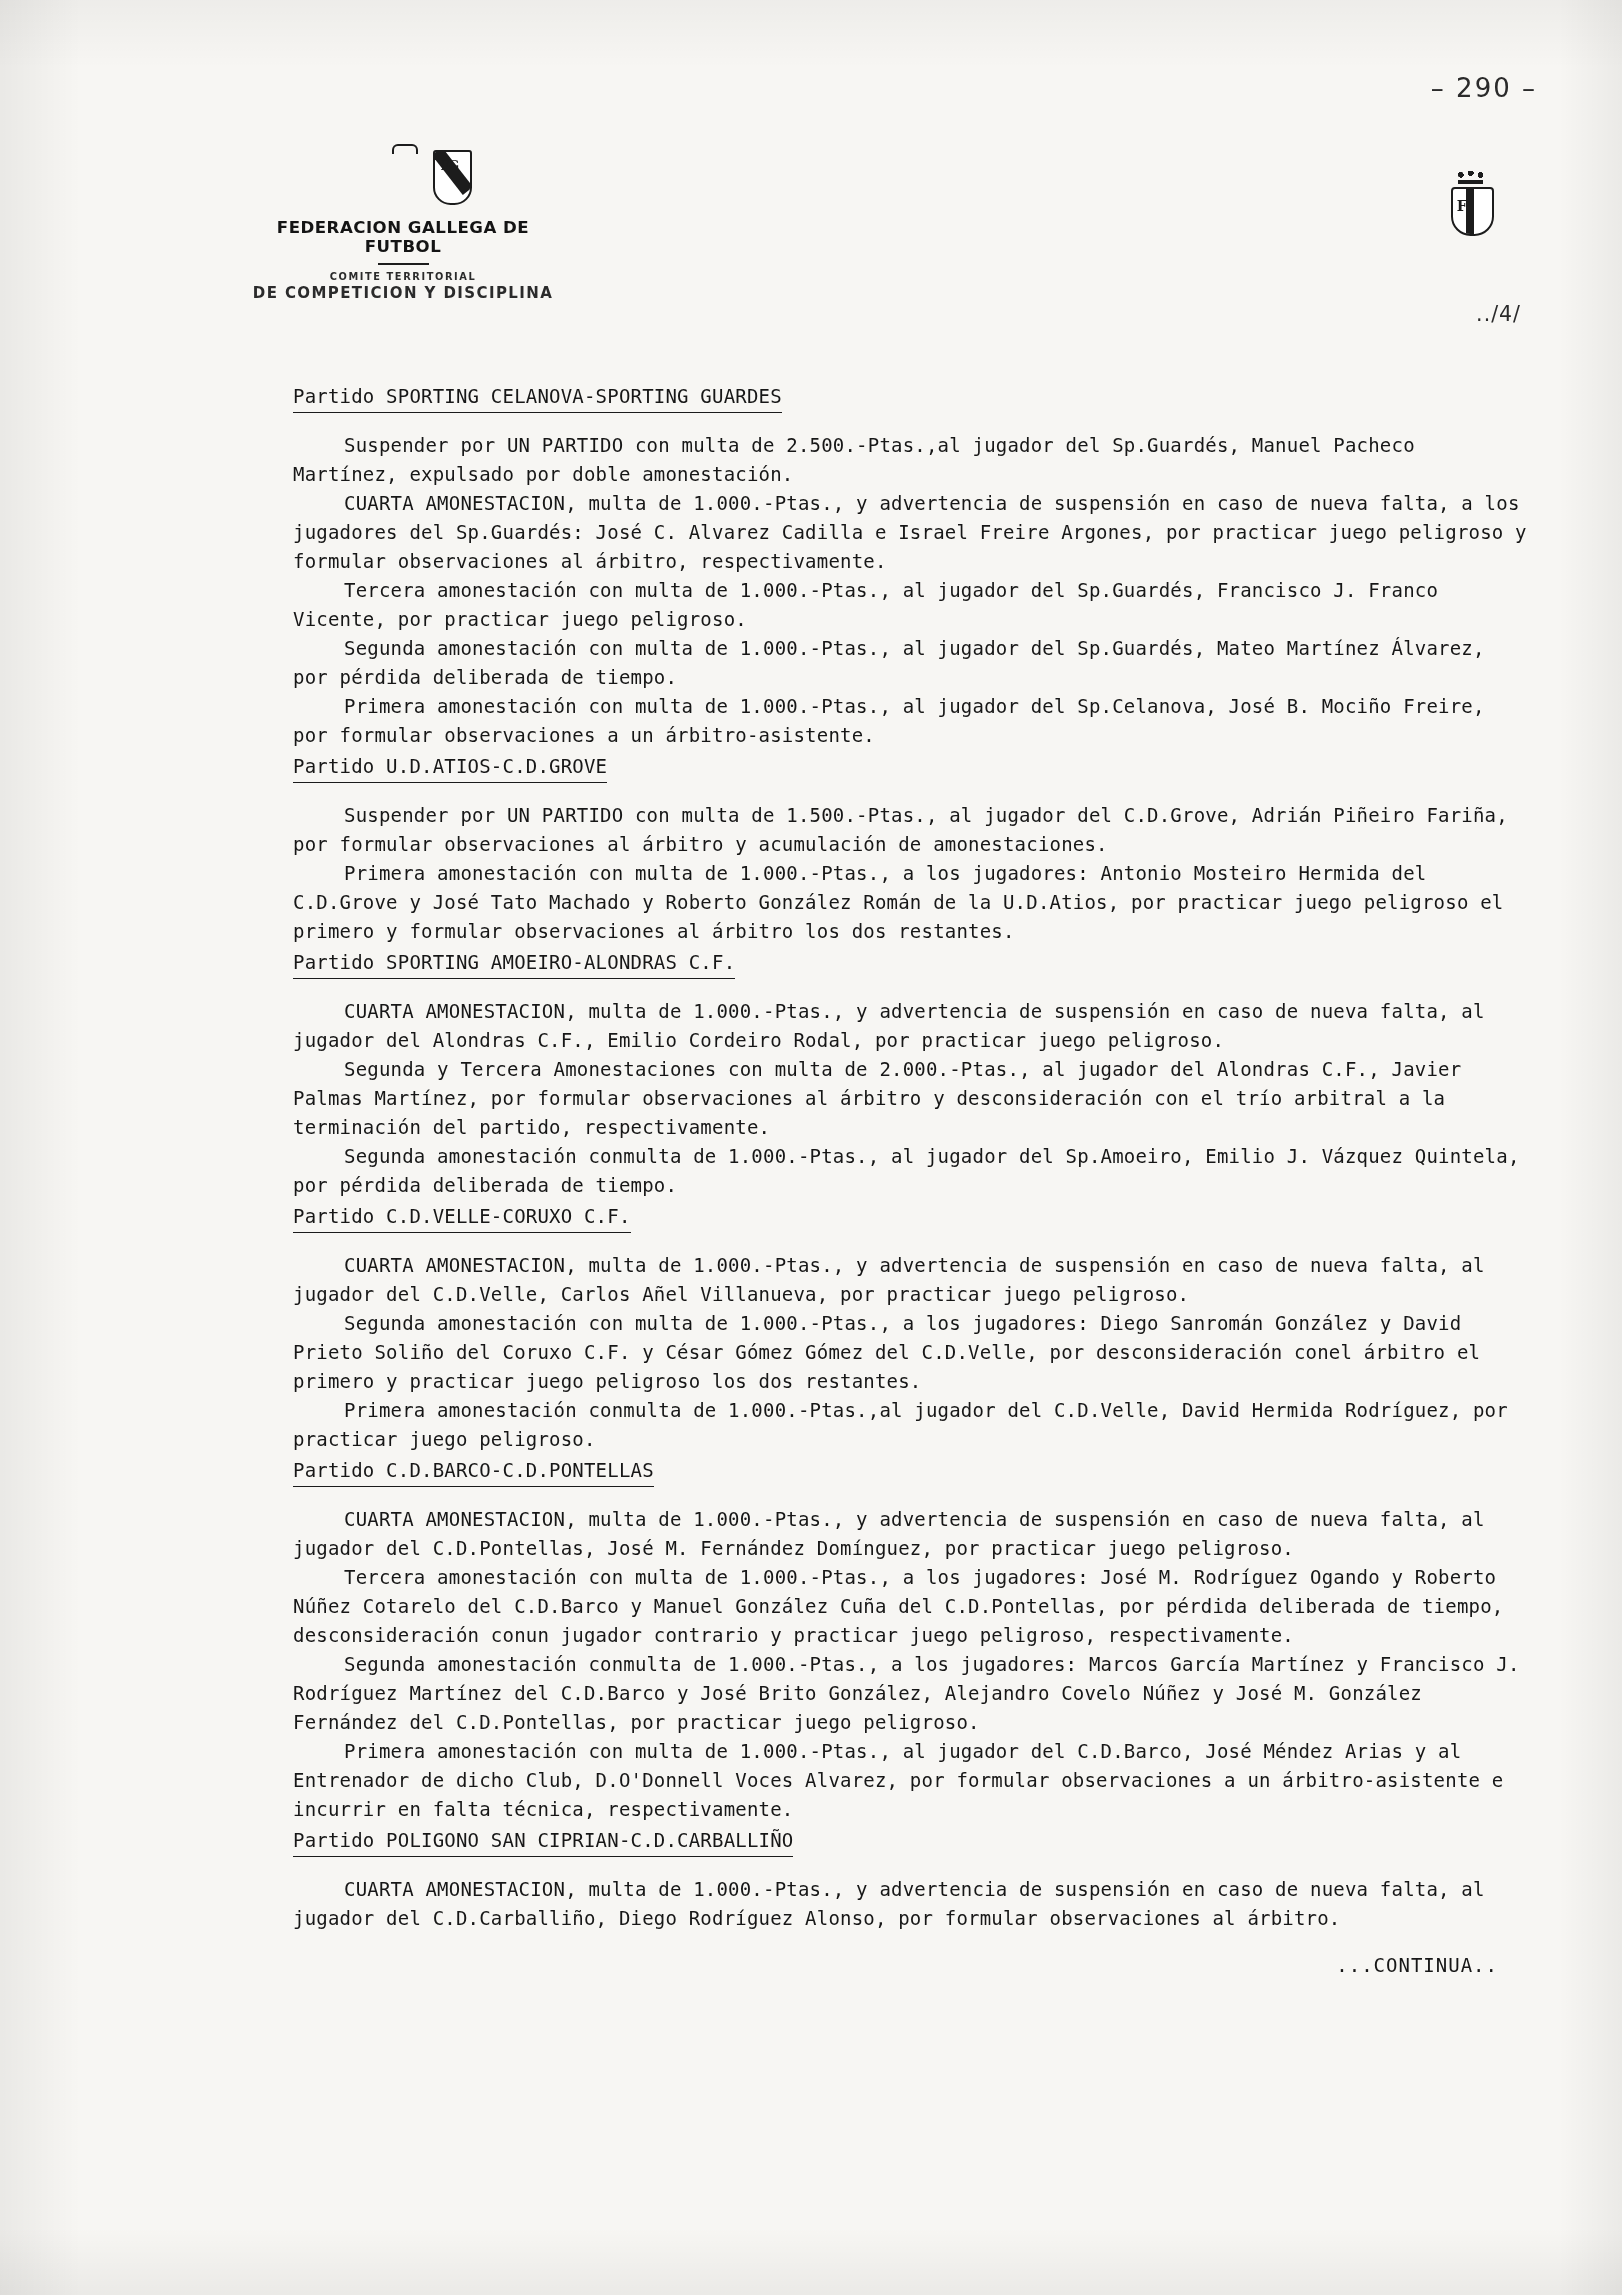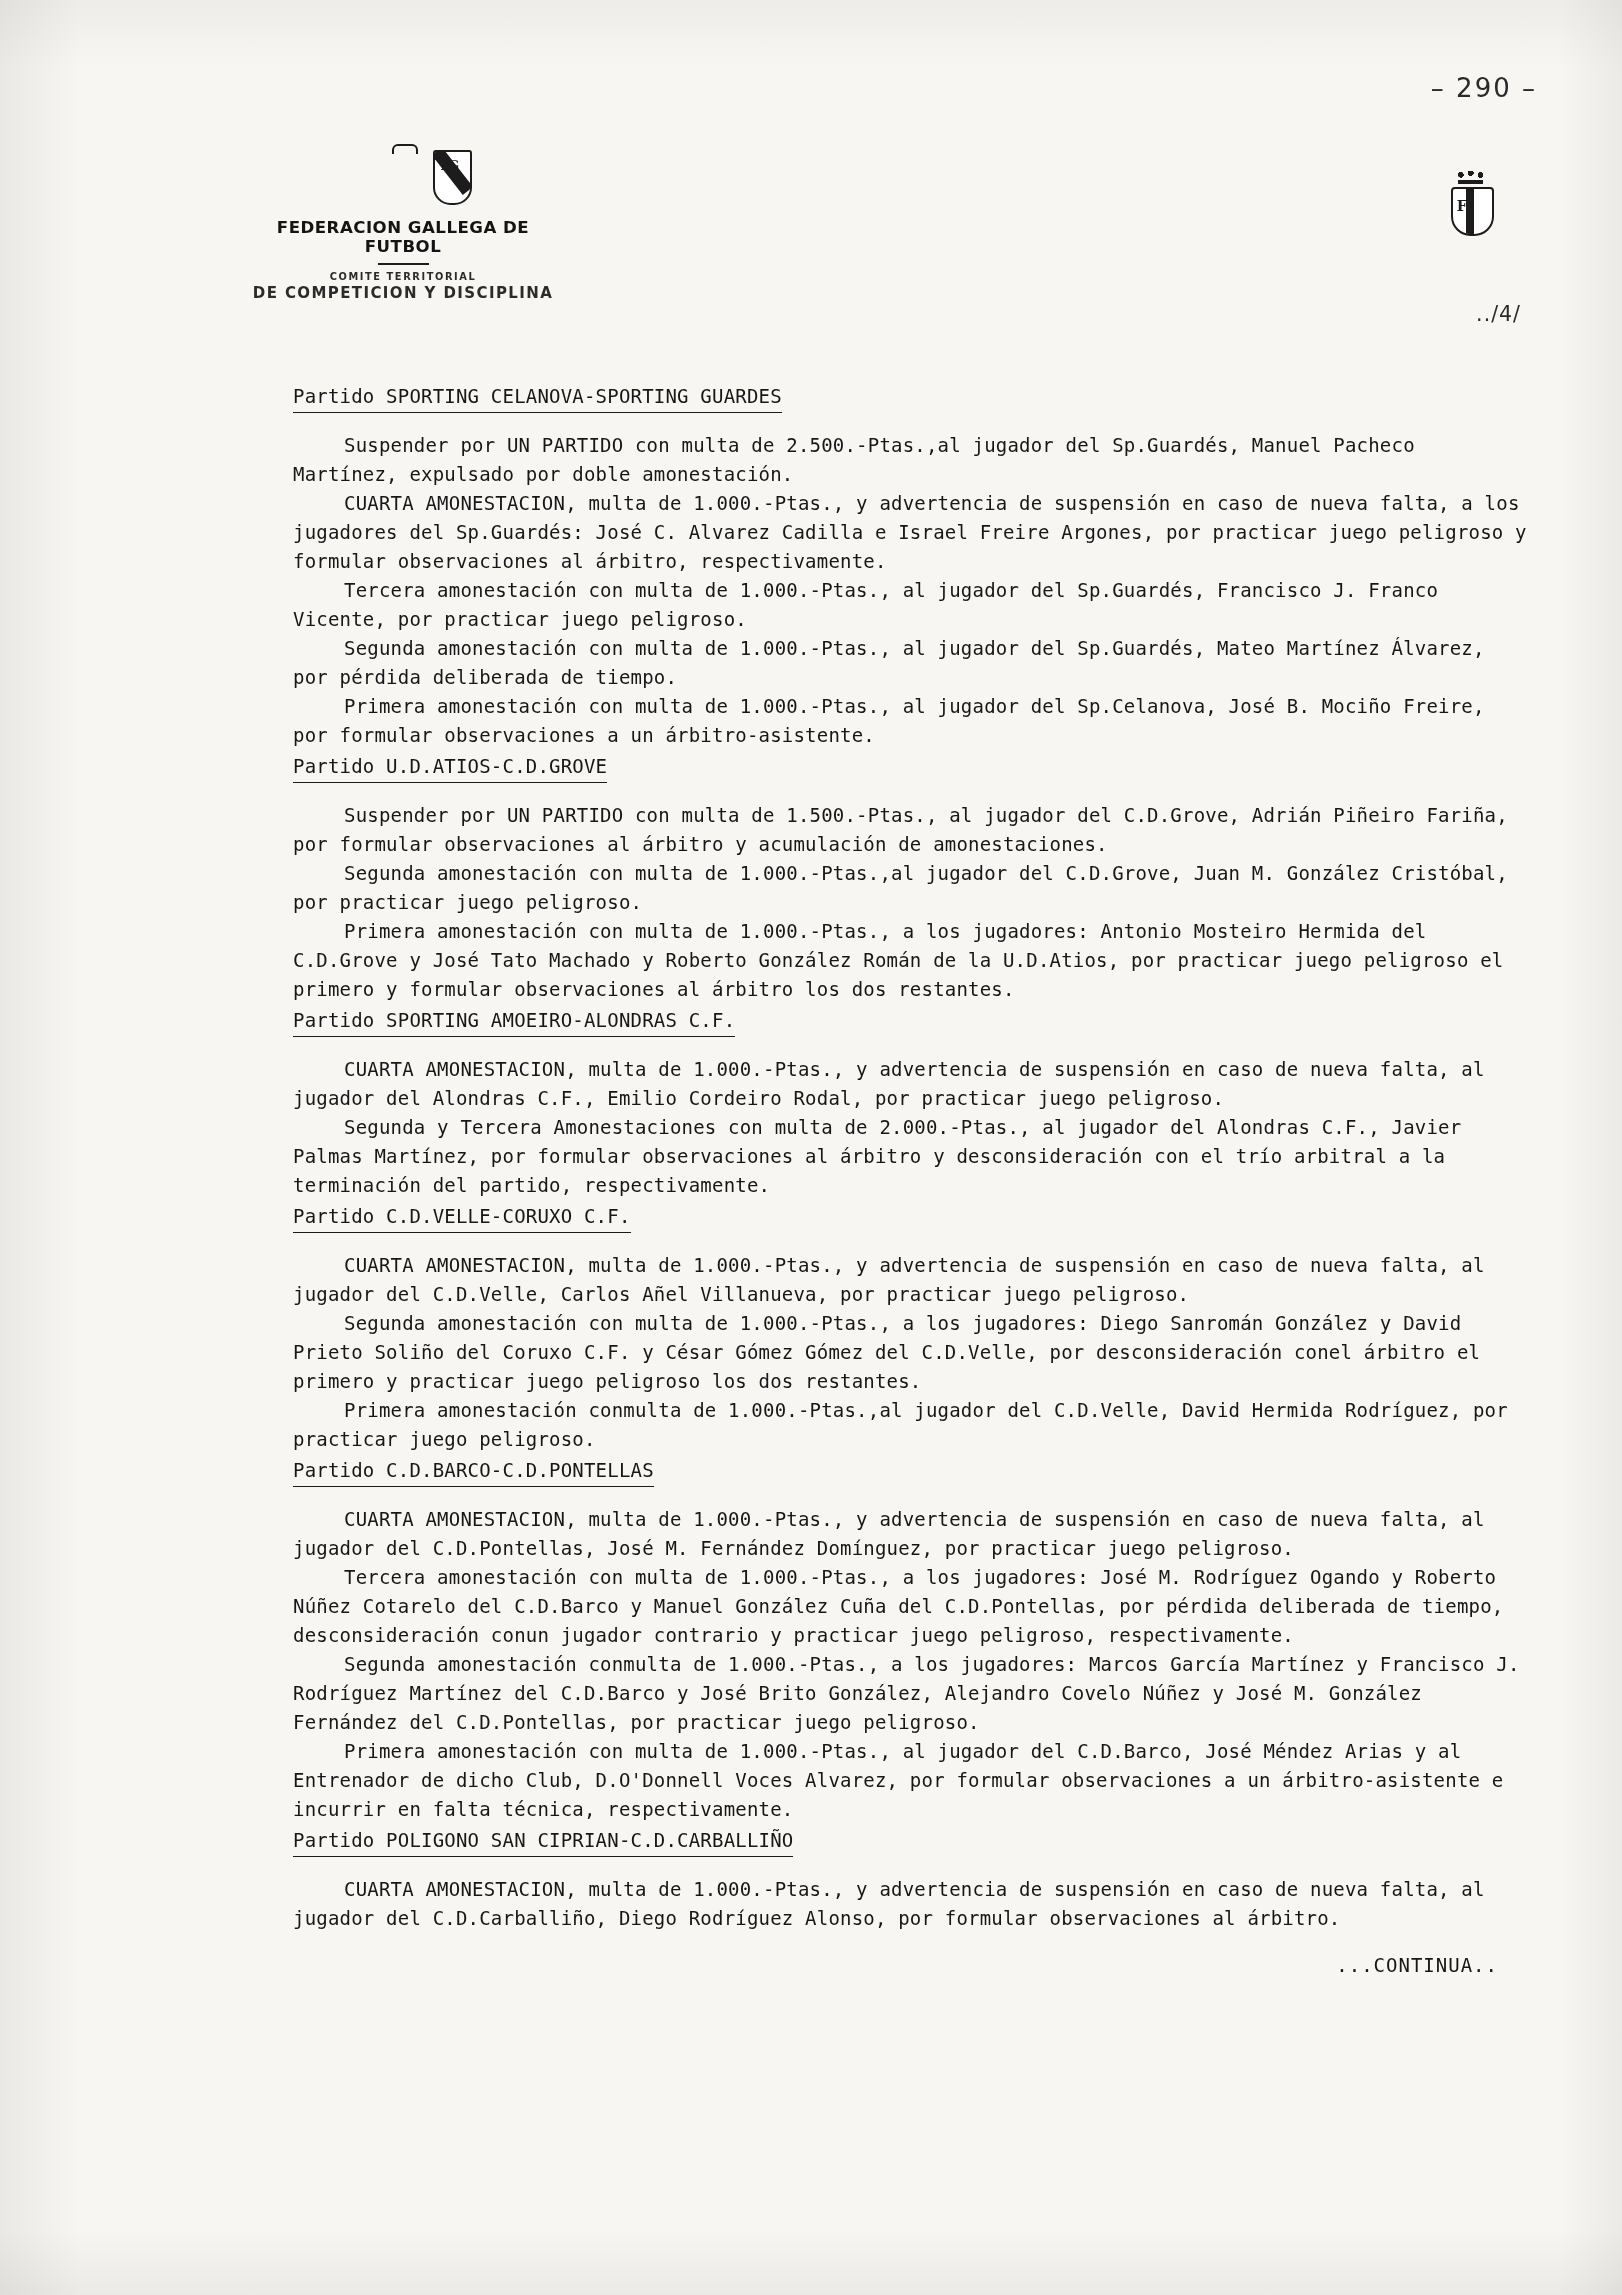--- a/index.html
+++ b/index.html
@@ -262,28 +262,28 @@
       <p class="para">Suspender por UN PARTIDO con multa de 2.500.-Ptas.,al jugador del Sp.Guardés, Manuel Pacheco Martínez, expulsado por doble amonestación.</p>
       <p class="para">CUARTA AMONESTACION, multa de 1.000.-Ptas., y advertencia de suspensión en caso de nueva falta, a los jugadores del Sp.Guardés: José C. Alvarez Cadilla e Israel Freire Argones, por practicar juego peligroso y formular observaciones al árbitro, respectivamente.</p>
       <p class="para">Tercera amonestación con multa de 1.000.-Ptas., al jugador del Sp.Guardés, Francisco J. Franco Vicente, por practicar juego peligroso.</p>
       <p class="para">Segunda amonestación con multa de 1.000.-Ptas., al jugador del Sp.Guardés, Mateo Martínez Álvarez, por pérdida deliberada de tiempo.</p>
       <p class="para">Primera amonestación con multa de 1.000.-Ptas., al jugador del Sp.Celanova, José B. Mociño Freire, por formular observaciones a un árbitro-asistente.</p>
     </div>
 
     <div class="block">
       <div class="match-head">Partido U.D.ATIOS-C.D.GROVE</div>
       <p class="para">Suspender por UN PARTIDO con multa de 1.500.-Ptas., al jugador del C.D.Grove, Adrián Piñeiro Fariña, por formular observaciones al árbitro y acumulación de amonestaciones.</p>
-      <p class="para">Segunda amonestación con multa de 1.000.-Ptas.,al jugador del C.D.Grove, Juan M. González Cristóbal, por practicar juego peligroso.</p>
       <p class="para">Primera amonestación con multa de 1.000.-Ptas., a los jugadores: Antonio Mosteiro Hermida del C.D.Grove y José Tato Machado y Roberto González Román de la U.D.Atios, por practicar juego peligroso el primero y formular observaciones al árbitro los dos restantes.</p>
     </div>
 
     <div class="block">
       <div class="match-head">Partido SPORTING AMOEIRO-ALONDRAS C.F.</div>
       <p class="para">CUARTA AMONESTACION, multa de 1.000.-Ptas., y advertencia de suspensión en caso de nueva falta, al jugador del Alondras C.F., Emilio Cordeiro Rodal, por practicar juego peligroso.</p>
       <p class="para">Segunda y Tercera Amonestaciones con multa de 2.000.-Ptas., al jugador del Alondras C.F., Javier Palmas Martínez, por formular observaciones al árbitro y desconsideración con el trío arbitral a la terminación del partido, respectivamente.</p>
+      <p class="para">Segunda amonestación conmulta de 1.000.-Ptas., al jugador del Sp.Amoeiro, Emilio J. Vázquez Quintela, por pérdida deliberada de tiempo.</p>
     </div>
 
     <div class="block">
       <div class="match-head">Partido C.D.VELLE-CORUXO C.F.</div>
       <p class="para">CUARTA AMONESTACION, multa de 1.000.-Ptas., y advertencia de suspensión en caso de nueva falta, al jugador del C.D.Velle, Carlos Añel Villanueva, por practicar juego peligroso.</p>
       <p class="para">Segunda amonestación con multa de 1.000.-Ptas., a los jugadores: Diego Sanromán González y David Prieto Soliño del Coruxo C.F. y César Gómez Gómez del C.D.Velle, por desconsideración conel árbitro el primero y practicar juego peligroso los dos restantes.</p>
       <p class="para">Primera amonestación conmulta de 1.000.-Ptas.,al jugador del C.D.Velle, David Hermida Rodríguez, por practicar juego peligroso.</p>
     </div>
 
     <div class="block">

